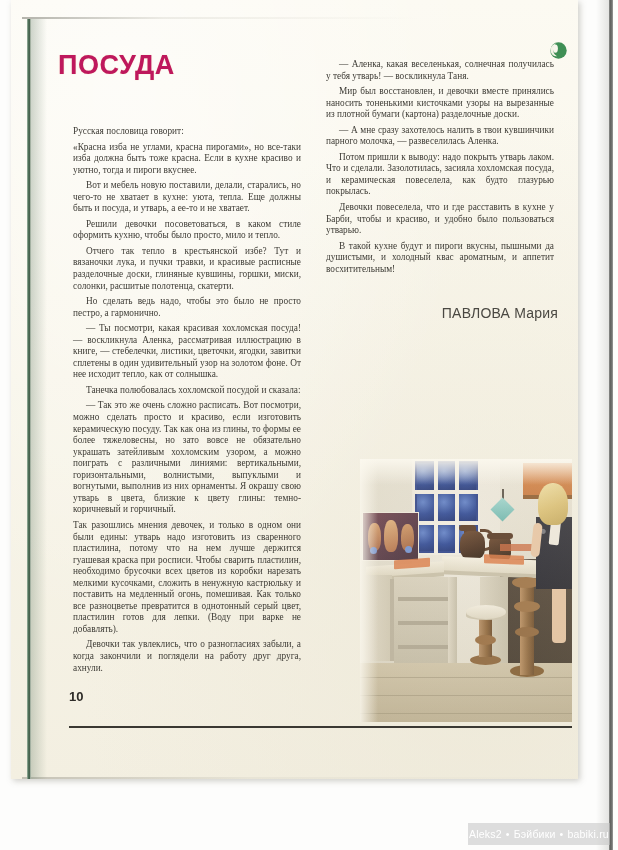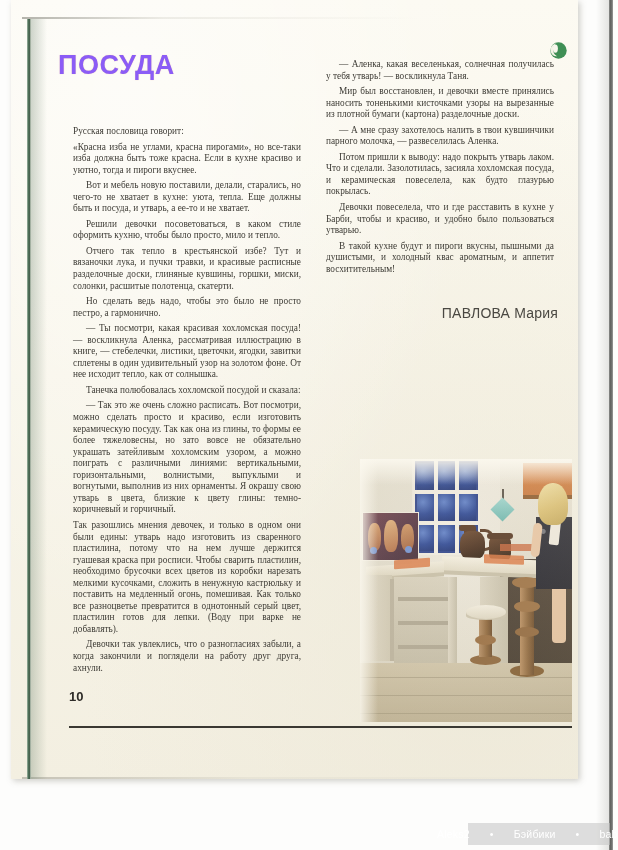--- a/index.html
+++ b/index.html
@@ -93,21 +93,21 @@
 
   
   .headline {
     position: absolute;
     left: 47px;
     top: 50px;
     font-family: "Liberation Sans", sans-serif;
     font-weight: bold;
     font-size: 27px;
     letter-spacing: 0.5px;
-    color: #8b5cf6;
+    color: #be185d;
     text-shadow: 0 0 1px rgba(232,147,82,0.45);
   }
 
   
   .emblem {
     position: absolute;
     left: 536px;
     top: 40px;
     width: 21px;
     height: 21px;
@@ -301,21 +301,21 @@
     width: 142px;
     height: 22px;
     background: rgba(195,195,195,0.55);
     color: #ffffff;
     font-family: "Liberation Sans", sans-serif;
     font-size: 10.5px;
     letter-spacing: 0.2px;
     display: flex;
     align-items: center;
     justify-content: center;
-    gap: 20px;
+    gap: 4px;
     white-space: nowrap;
   }
   .wm-dot { color:#ffffff; }
 </style>
 </head>
 <body>
 
 <div id="scan-root">
 
   <div class="page">

